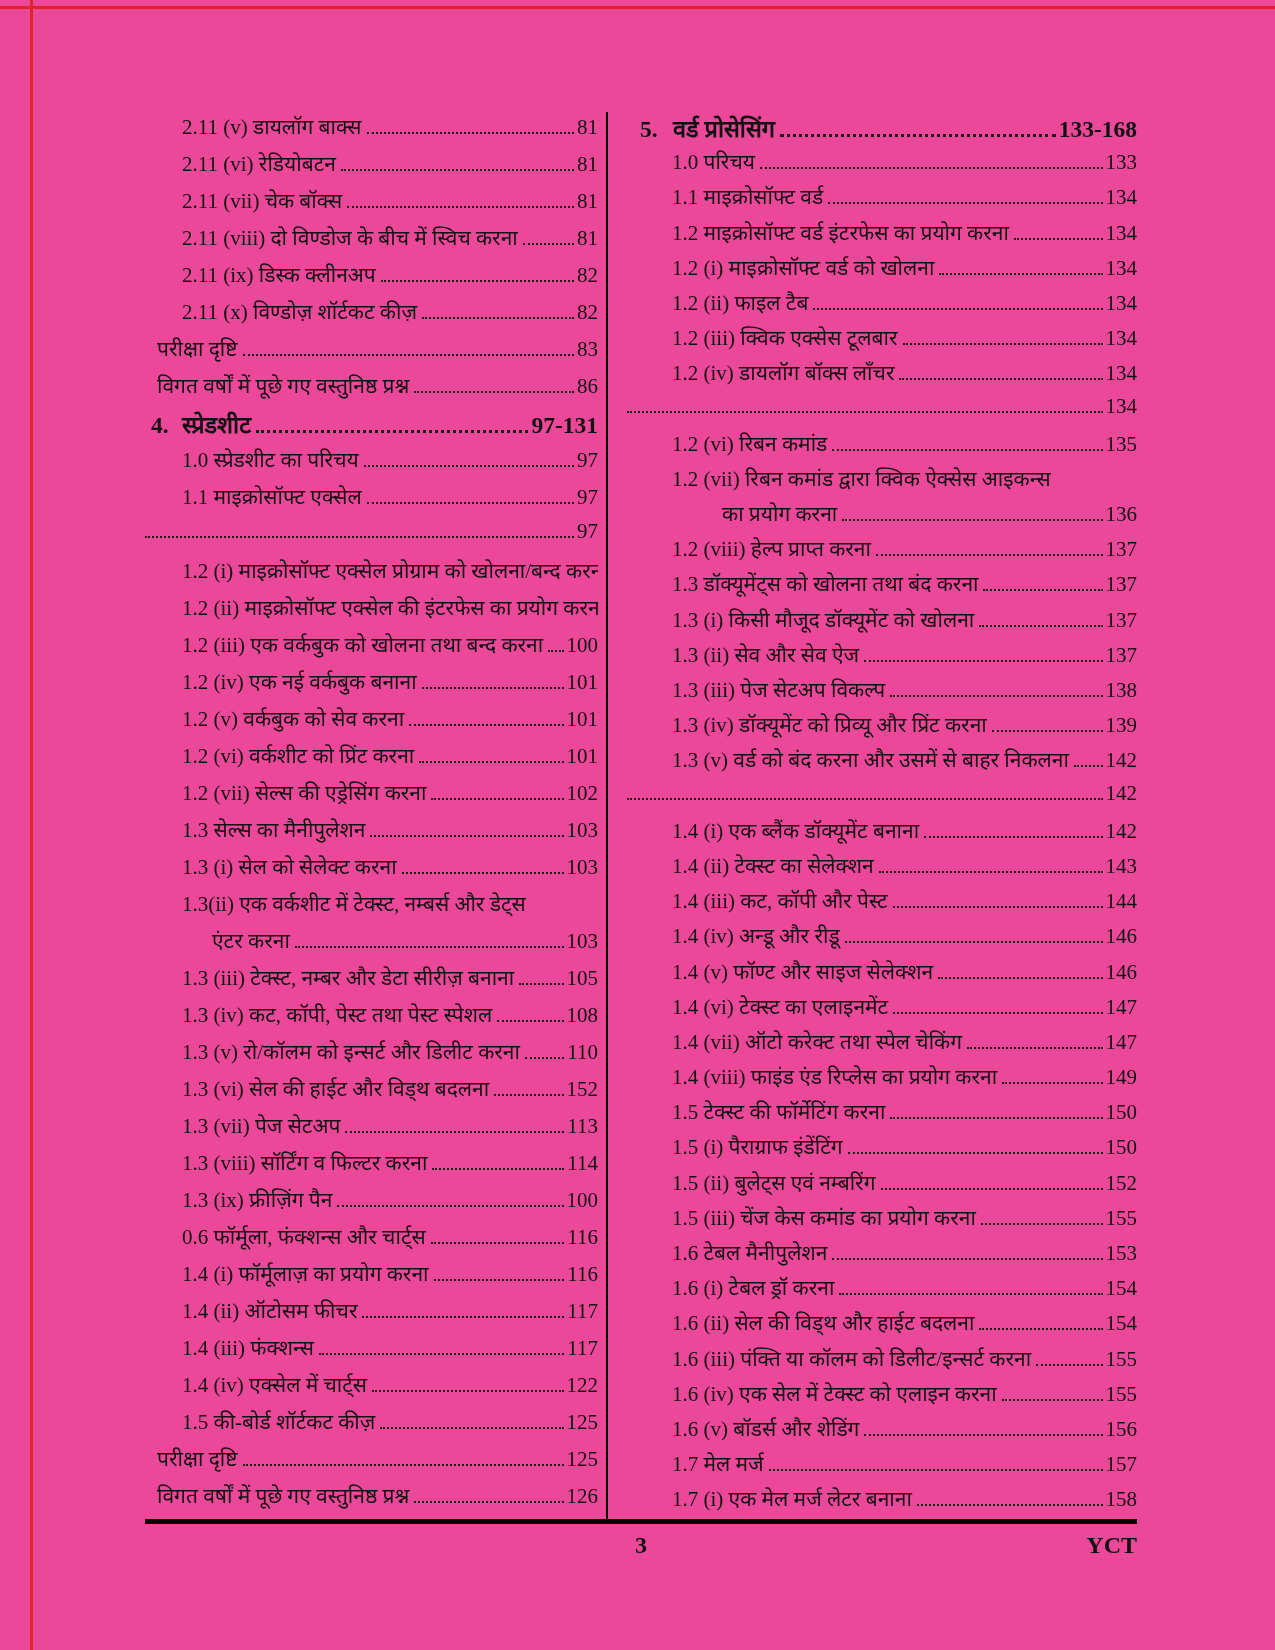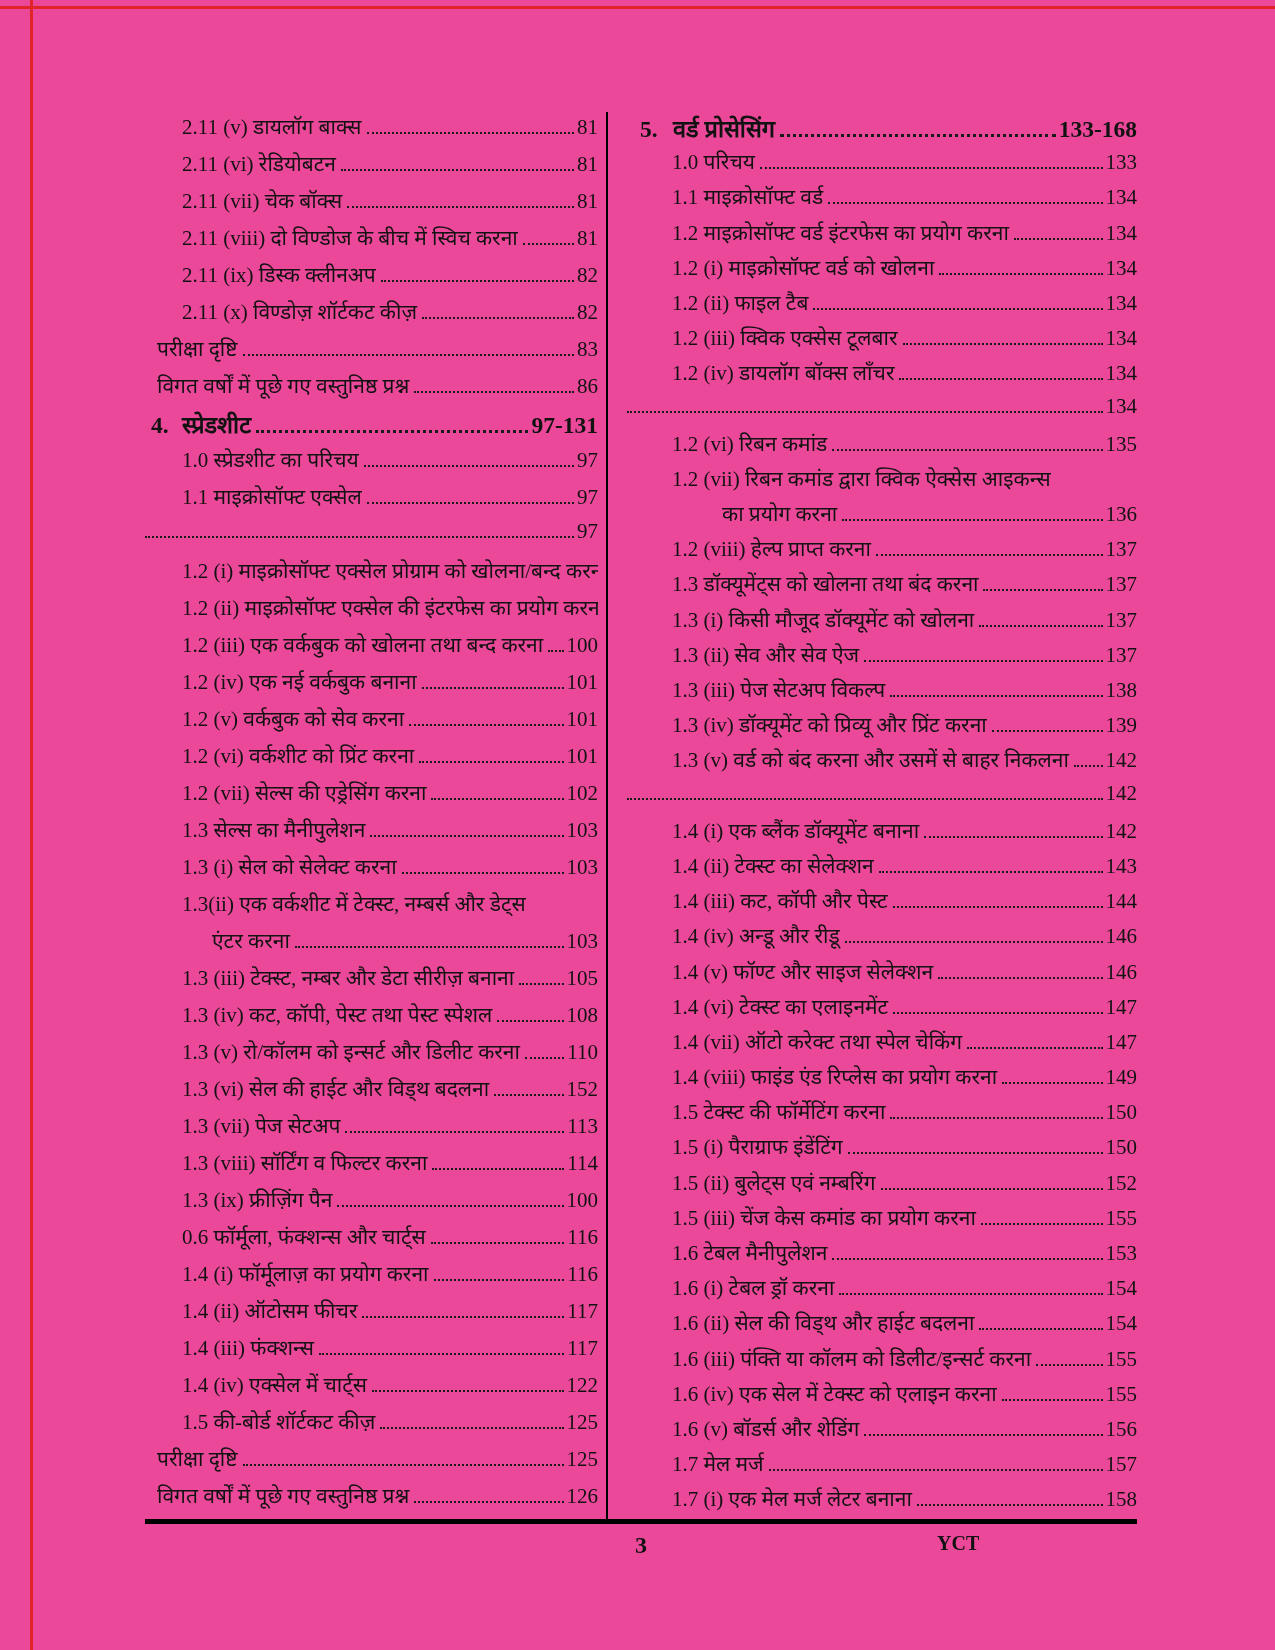--- a/index.html
+++ b/index.html
@@ -46,21 +46,21 @@
   .pg{flex:none;white-space:nowrap;text-align:right;}
 
   
   .footer-rule{position:absolute;left:145px;top:1519px;width:992px;height:5px;background:#000;}
   .footer-pagenum{
     position:absolute;left:145px;top:1532px;width:992px;
     text-align:center;font-weight:bold;font-size:24px;
   }
   .footer-publisher{
     position:absolute;left:937px;top:1532px;width:200px;
-    text-align:left;font-weight:bold;font-size:20px;
+    text-align:right;font-weight:bold;font-size:24px;
   }
 </style>
 </head>
 <body>
 
 <div class="page">
   <div class="rule-top" style="background: rgb(224, 36, 39);"></div>
   <div class="rule-left" style="background: rgb(224, 36, 39);"></div>
 
   <div class="col col-left">

